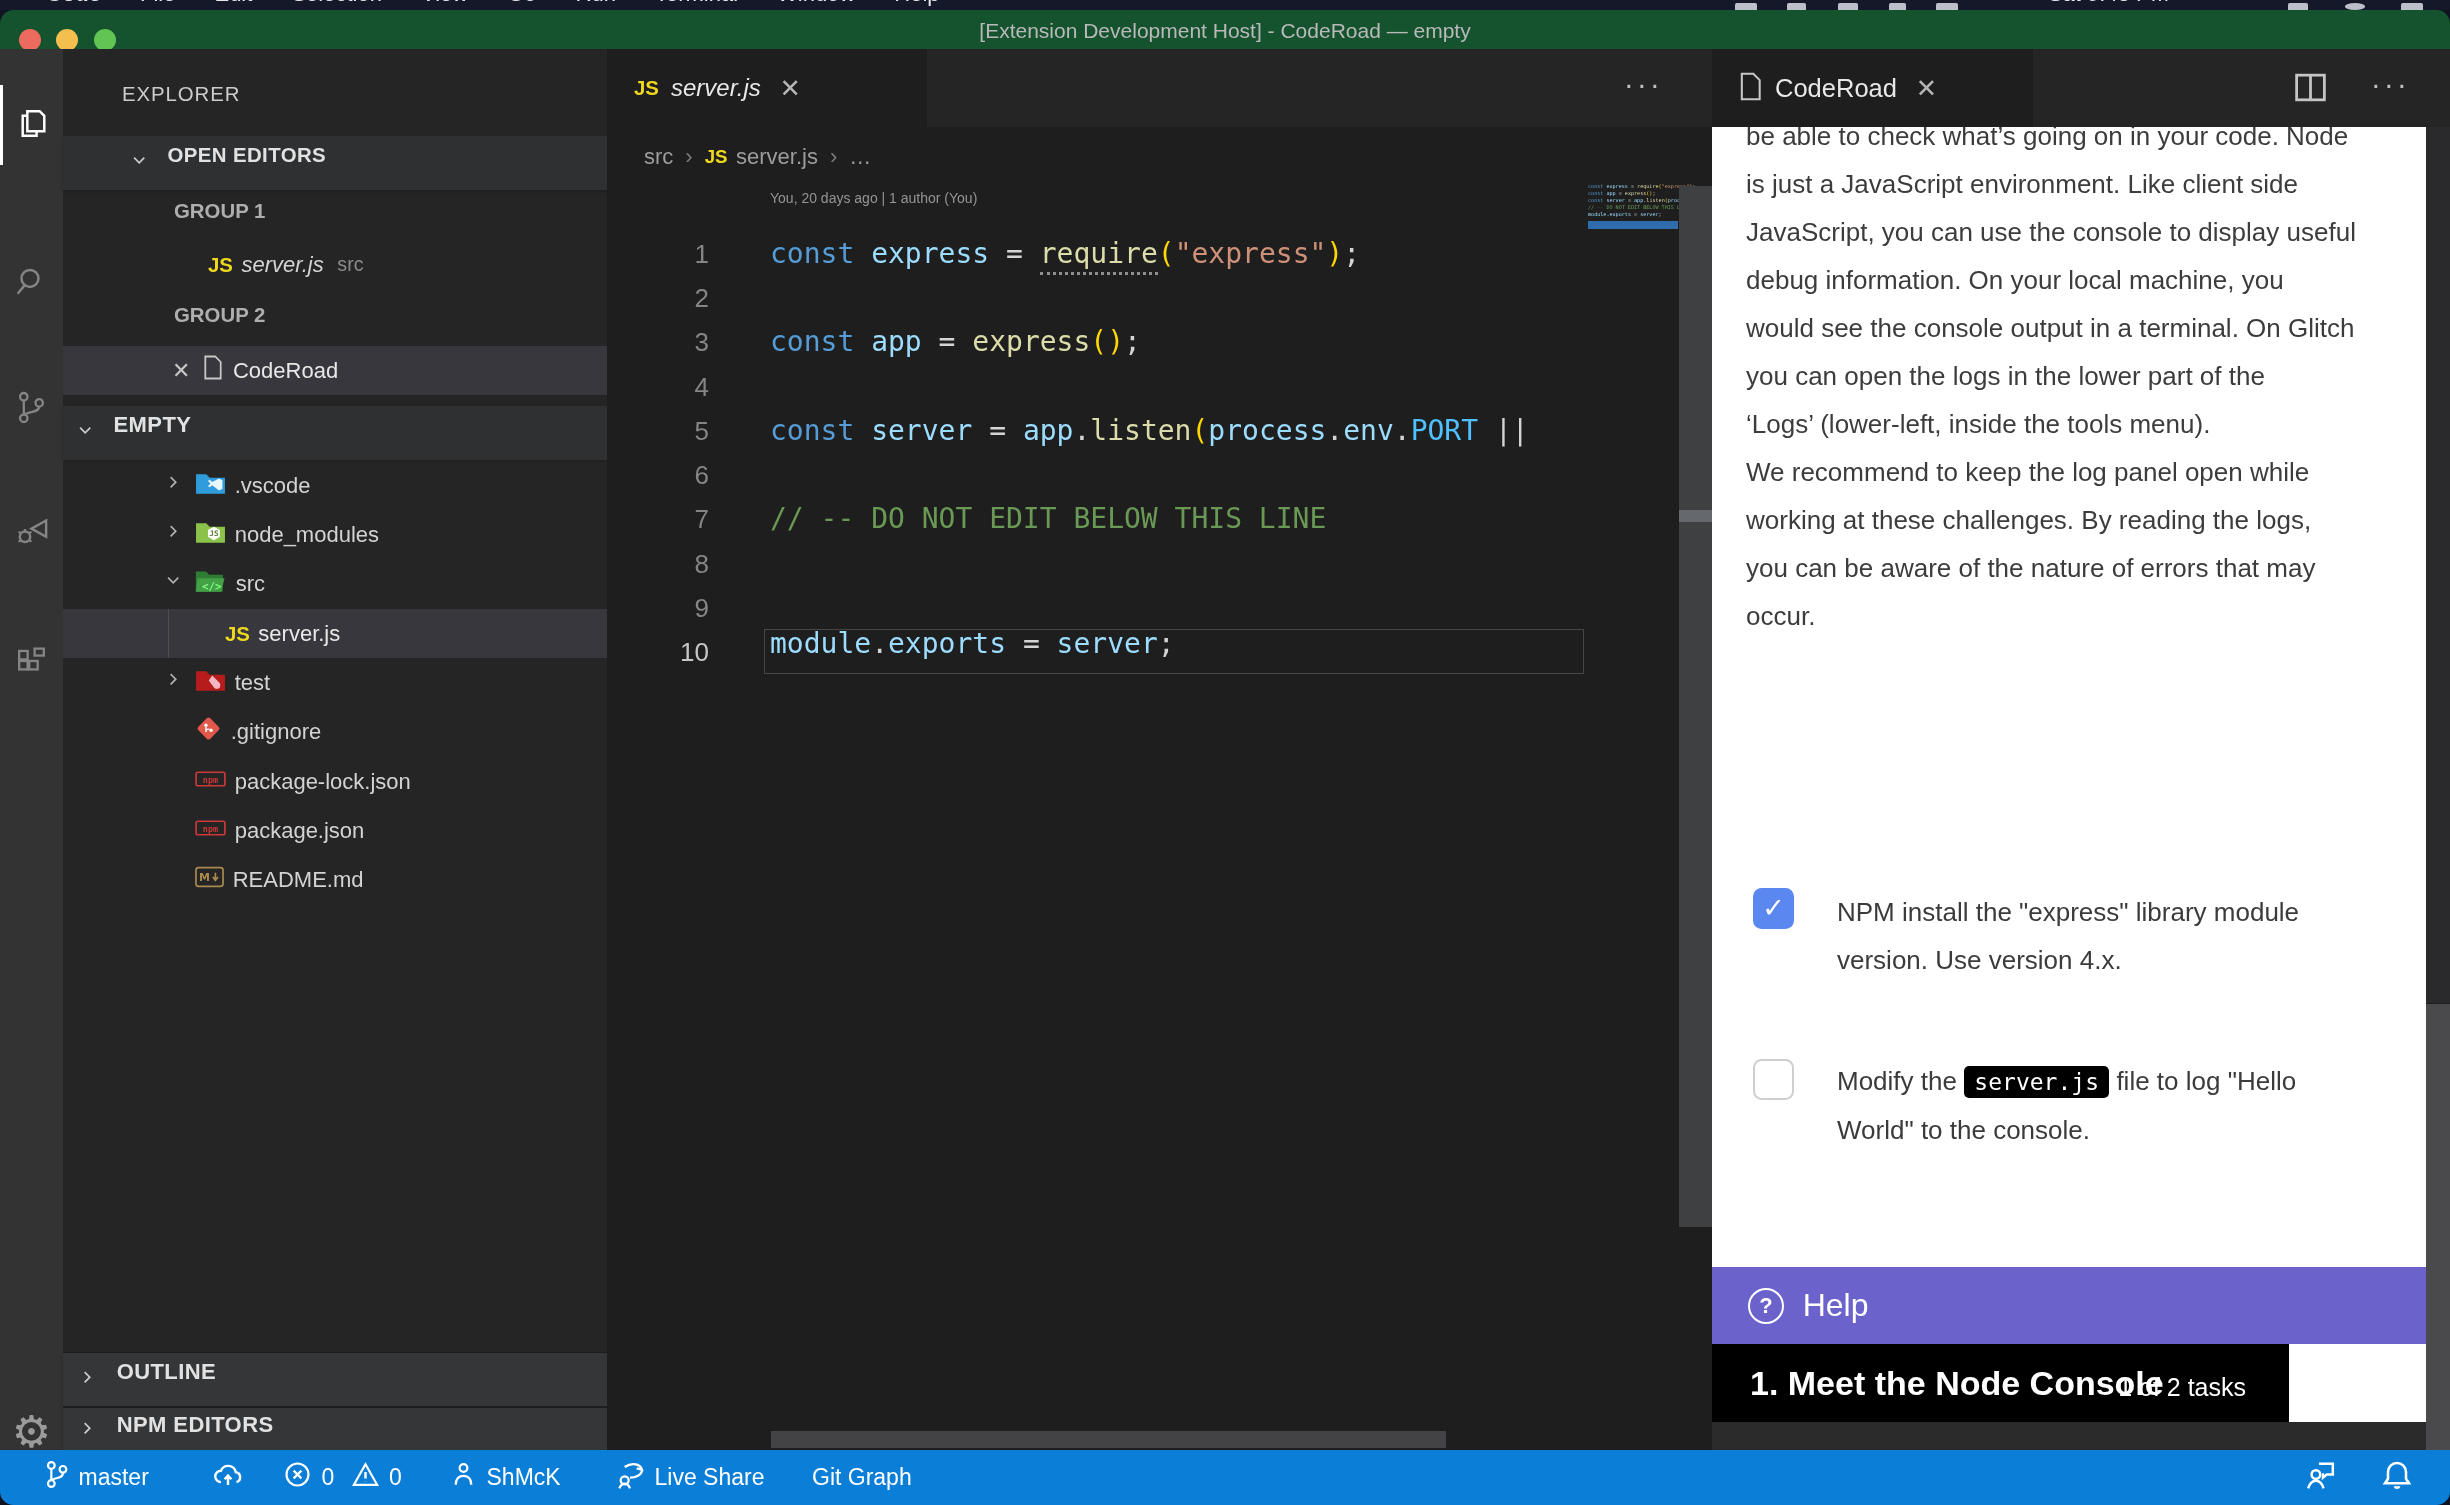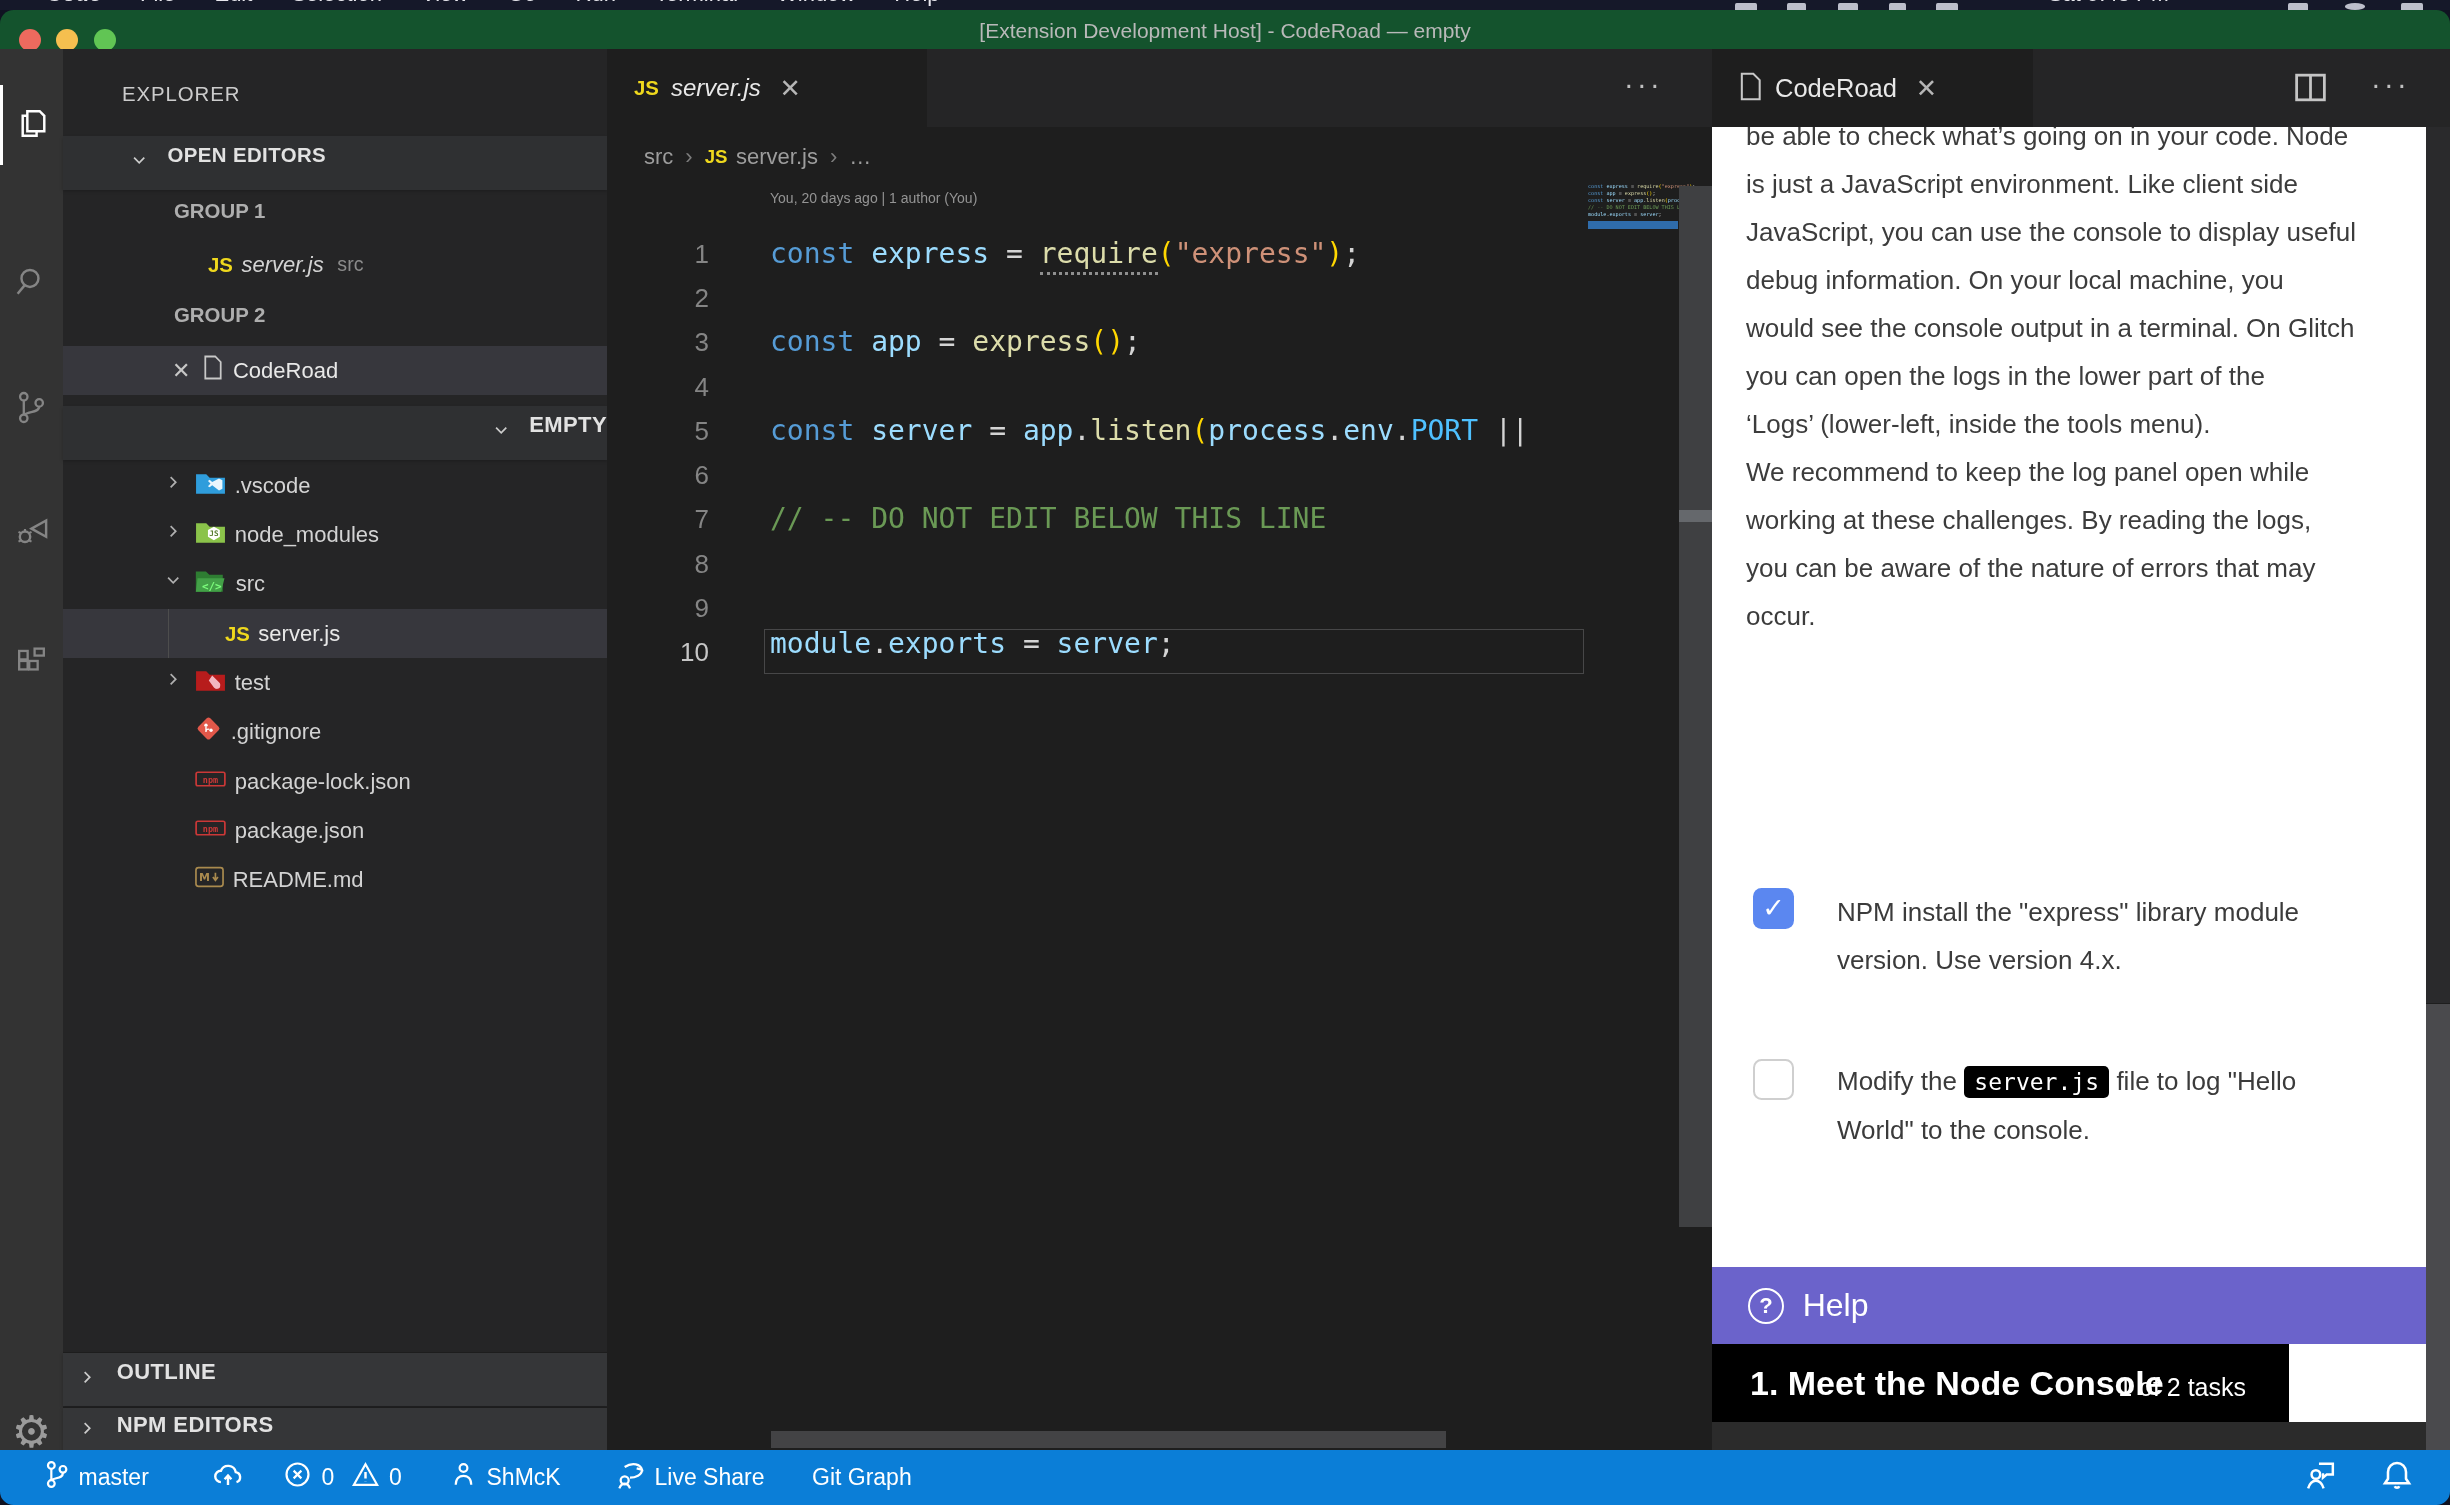--- a/index.html
+++ b/index.html
@@ -191,21 +191,21 @@
       <div class="group-label" style="top:255px;">GROUP 2</div>
       <div class="row selected" style="top:297px;">
      <span style="margin-left:109px;color:#c7c7c7;font-size:22px;">✕</span>
      <span style="margin-left:12px;"><svg width="22" height="27" viewBox="0 0 20 24">
             <path d="M3 2 h9 l5 5 v15 h-14 z" stroke="#c8c8c8" stroke-width="1.6" fill="none"></path>
           </svg></span>
      <span class="rlabel" style="color:#e8e8e8;">CodeRoad</span>
       </div>
     </div>
 
-  <div class="sect-band" style="top:357px;height:54px;text-align:right;">
+  <div class="sect-band" style="top:357px;height:54px;">
     <span class="chev" style="margin:13.6px 0 0 12px;">
       <svg width="20.4" height="20.4" viewBox="0 0 24 24">
           <path d="M6 9 l6 6 6-6" stroke="#cccccc" stroke-width="2" fill="none"></path>
         </svg>
     </span>
     <span class="sect-label" style="margin-left:12px;font-size:22px;">EMPTY</span>
   </div>
 
   <div id="tree">
       <div class="row" style="top:412px;">

